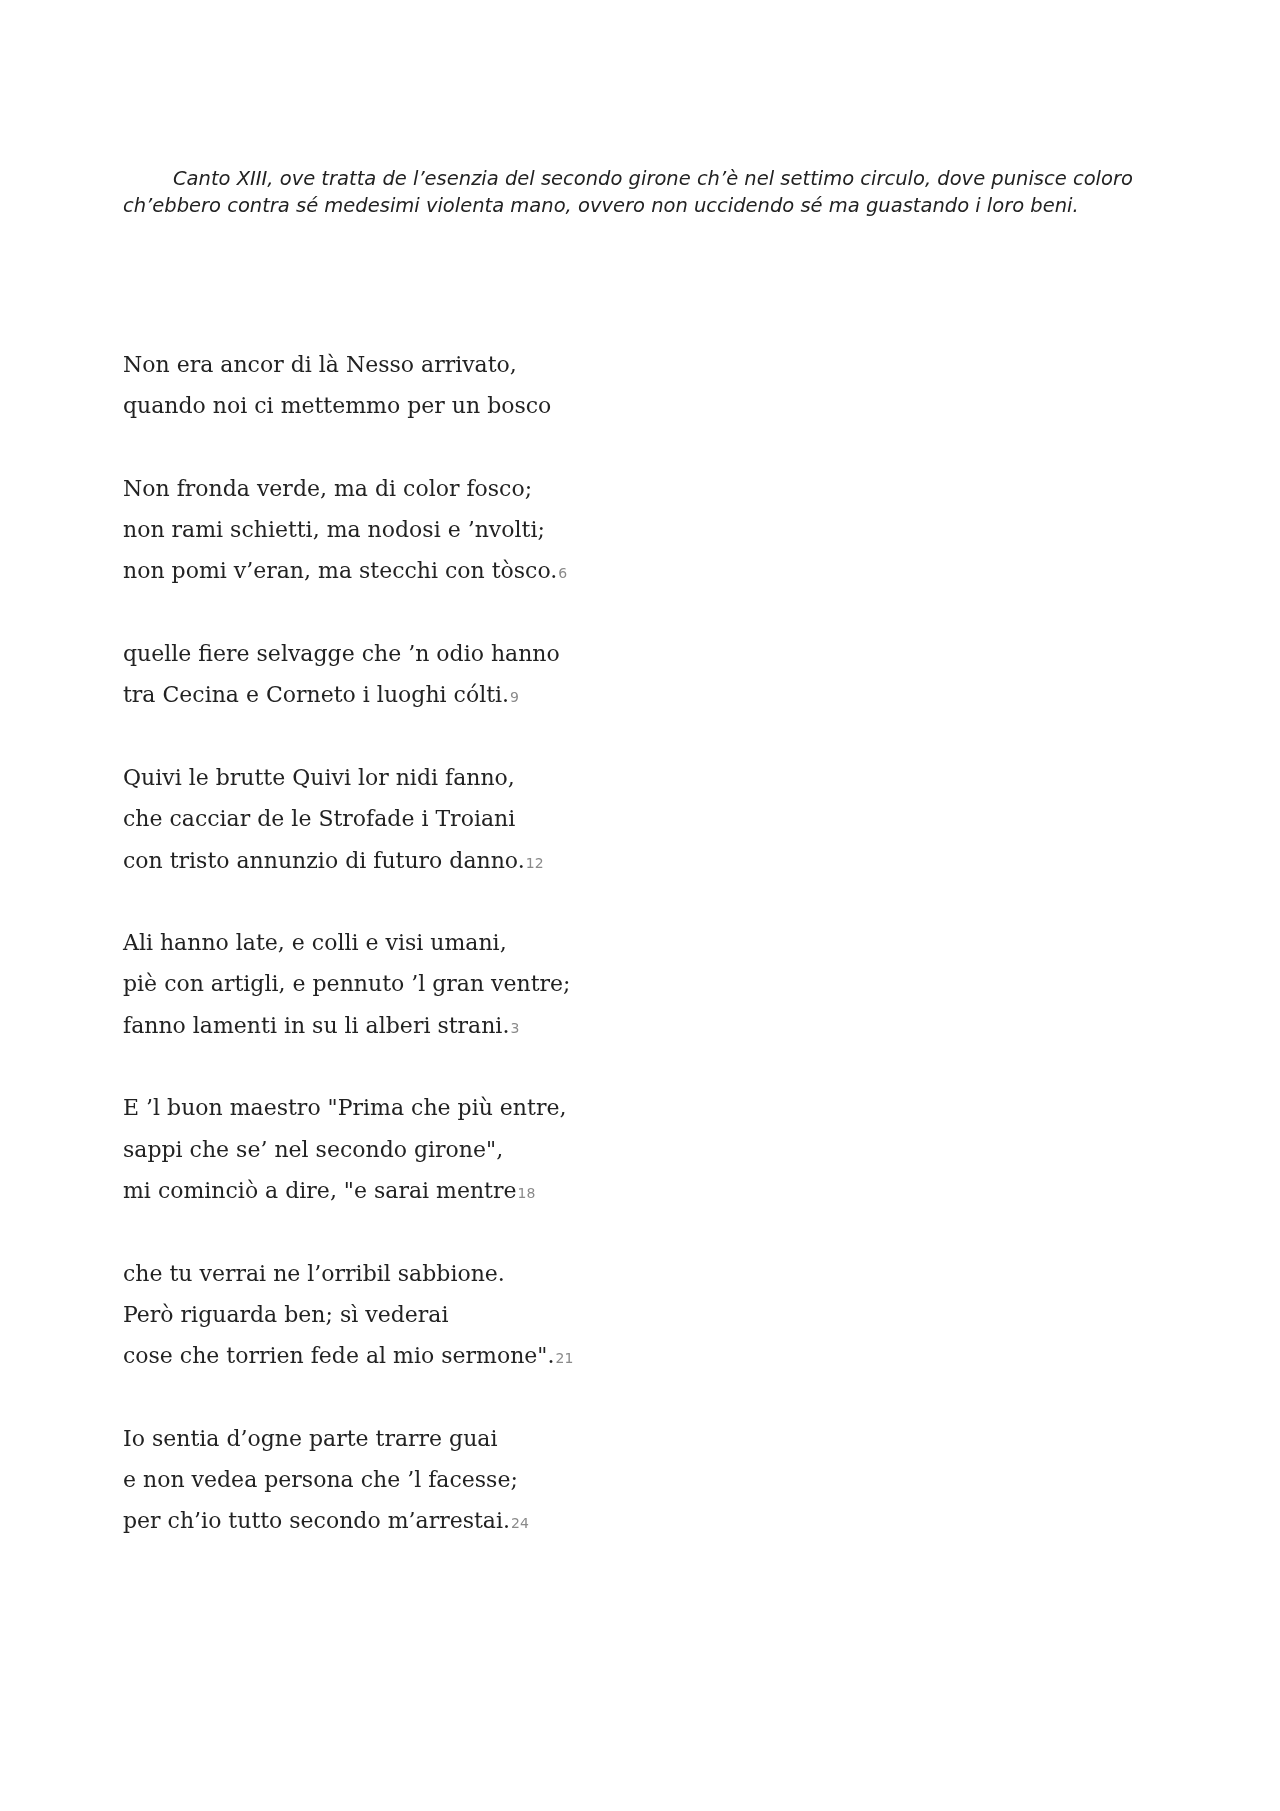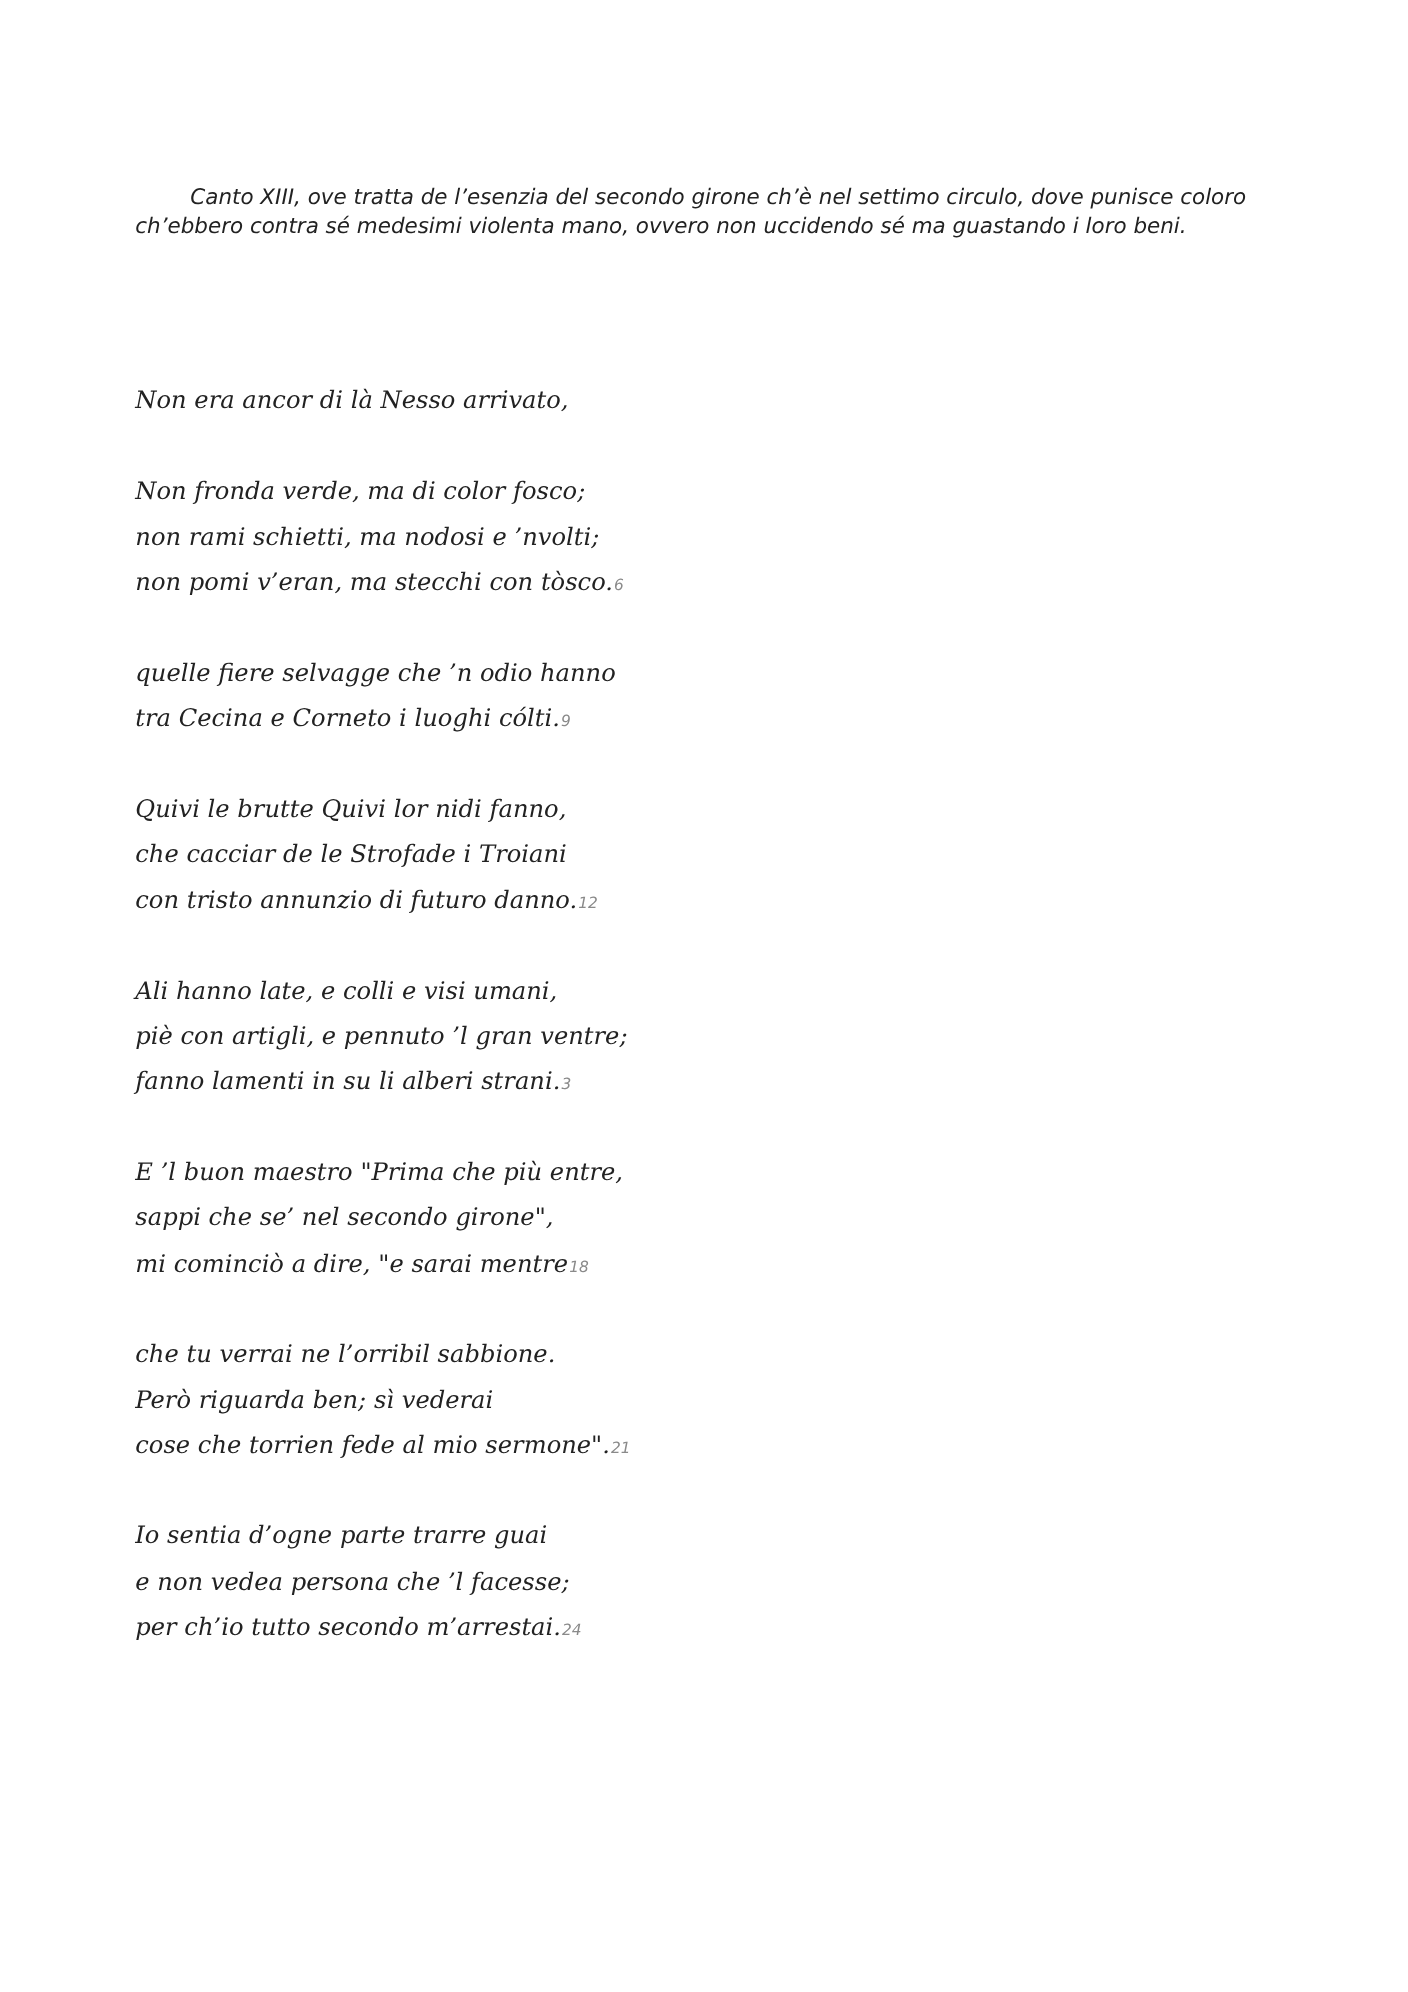--- a/index.html
+++ b/index.html
@@ -41,21 +41,20 @@
       top: 344px;
       margin: 0;
       padding: 0;
       font-family: "DejaVu Serif", serif;
       font-size: 22px;
       color: #222222;
     }
     .stanza {
       margin: 0 0 41.3px 0;
       padding: 0;
-      font-style: italic;
     }
     .verse {
       display: block;
       height: 41.3px;
       line-height: 41.3px;
       white-space: nowrap;
     }
     .line-number {
       font-family: "DejaVu Sans", sans-serif;
       font-size: 14px;
@@ -65,20 +64,21 @@
   </style>
 </head>
 <body>
 
 <div class="page">
   <p class="argument">Canto XIII, ove tratta de l’esenzia del secondo girone ch’è nel settimo circulo, dove punisce coloro ch’ebbero contra sé medesimi violenta mano, ovvero non uccidendo sé ma guastando i loro beni.</p>
 
   <div class="poem">
     <div class="stanza">
       <span class="verse"><span>Non era ancor di là Nesso arrivato,</span></span>
+      <span class="verse"><span>quando noi ci mettemmo per un bosco</span></span>
     </div>
     <div class="stanza">
       <span class="verse"><span>Non fronda verde, ma di color fosco;</span></span>
       <span class="verse"><span>non rami schietti, ma nodosi e ’nvolti;</span></span>
       <span class="verse"><span>non pomi v’eran, ma stecchi con tòsco.</span><span class="line-number">6</span></span>
     </div>
     <div class="stanza">
       <span class="verse"><span>quelle fiere selvagge che ’n odio hanno</span></span>
       <span class="verse"><span>tra Cecina e Corneto i luoghi cólti.</span><span class="line-number">9</span></span>
     </div>

